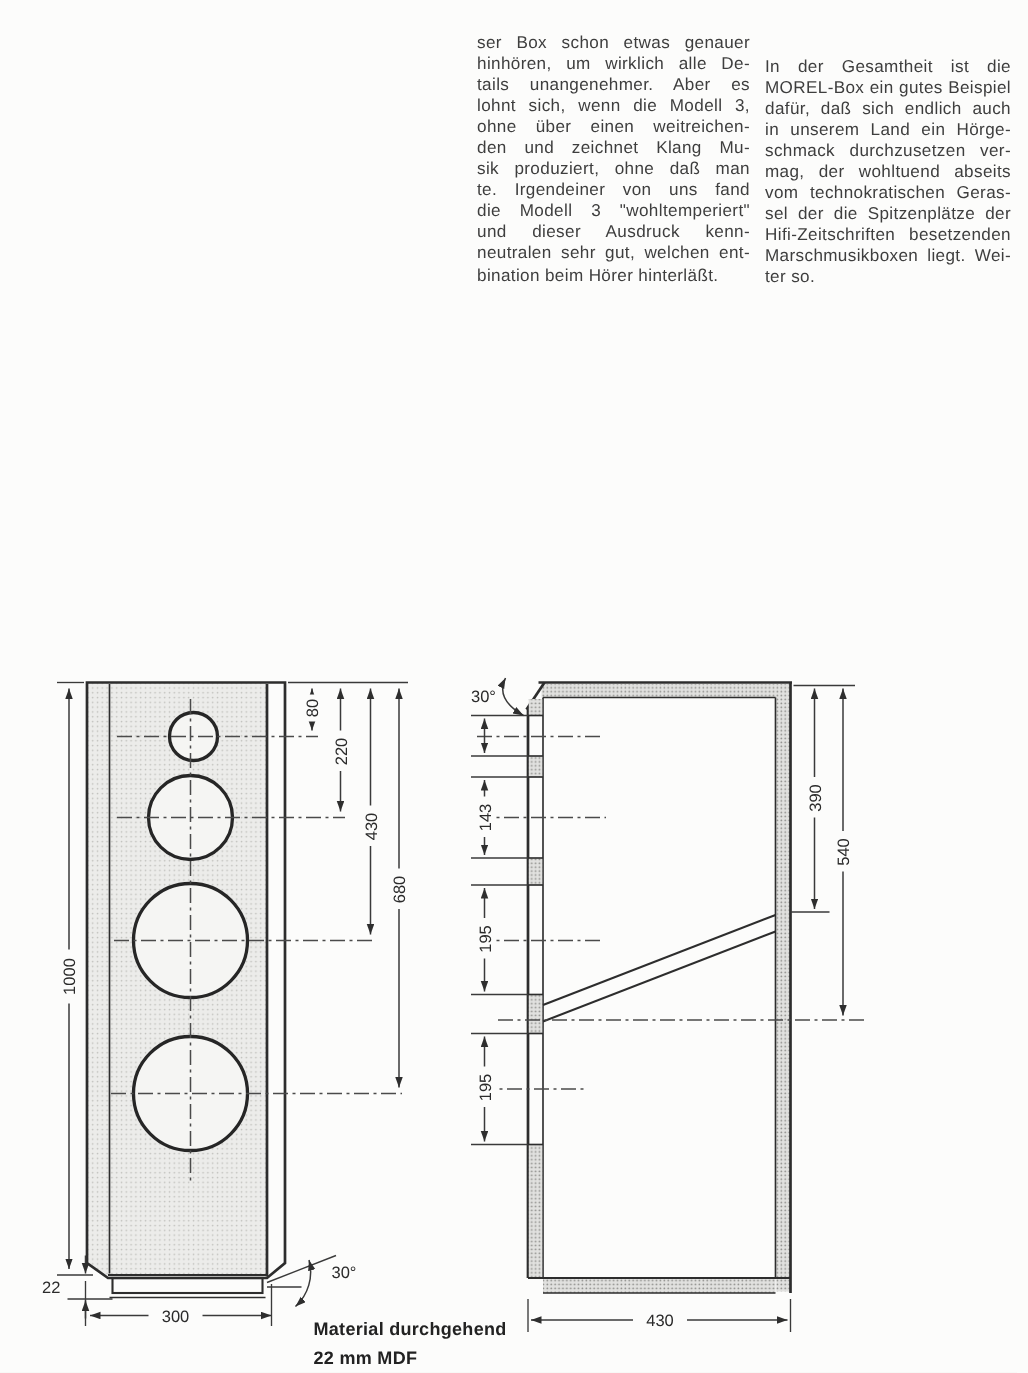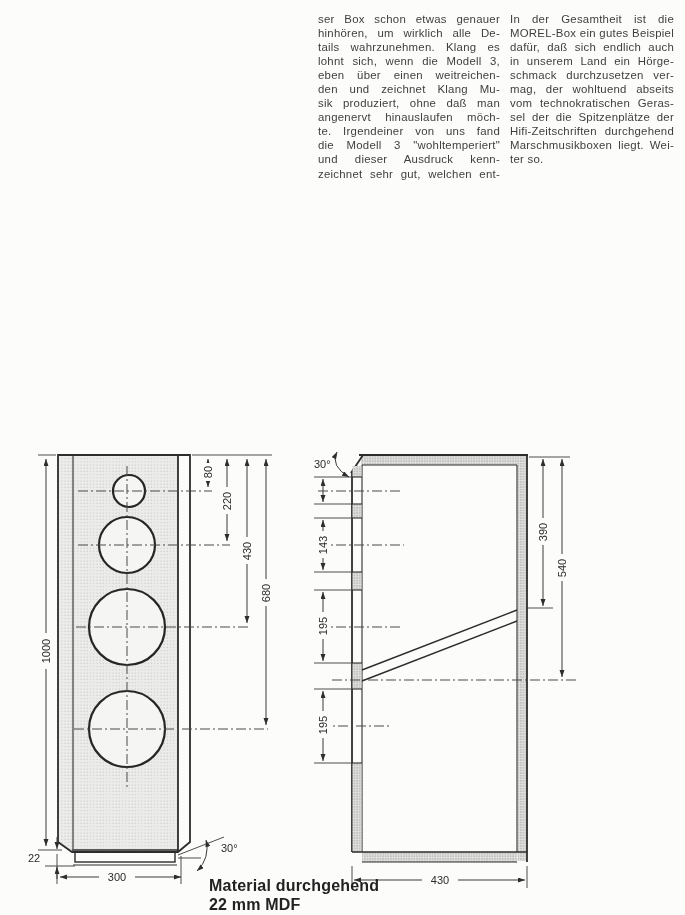--- a/index.html
+++ b/index.html
@@ -1,70 +1,70 @@
 <!DOCTYPE html>
 <html><head>
 <meta charset="utf-8">
 <style>
   html,body{margin:0;padding:0;background:#f6f6f4;}
   .page{
     position:relative;width:685px;height:915px;background:#fcfcfb;
     font-family:"Liberation Sans",sans-serif;overflow:hidden;
   }
   .col{
-    position:absolute;top:12px;color:#3e3e3e;
+    position:absolute;top:22px;color:#3e3e3e;
     font-size:11.4px;line-height:14.05px;letter-spacing:0.25px;
   }
   .col1{left:318px;width:182px;}
-  .col2{left:510px;width:164px;}
+  .col2{left:510px;width:164px;margin-top:16px;}
   .jline{text-align:justify;text-align-last:justify;white-space:normal;}
   .jline.last{text-align-last:left;}
   .caption{
     position:absolute;left:209px;top:877px;color:#222;
-    font-size:16px;font-weight:bold;line-height:18.5px;letter-spacing:0.2px;
+    font-size:12px;font-weight:bold;line-height:18.5px;letter-spacing:0.2px;
   }
   svg{position:absolute;left:0;top:0;}
   svg text{font-family:"Liberation Sans",sans-serif;font-size:11px;fill:#2b2b2b;}
   .o18{stroke:#2d2d2d;stroke-width:1.8;fill:none;}
   .o14{stroke:#2d2d2d;stroke-width:1.4;fill:none;}
   .o12{stroke:#2d2d2d;stroke-width:1.1;fill:none;}
   .dim{stroke:#3a3a3a;stroke-width:1;fill:none;}
   .ext{stroke:#3a3a3a;stroke-width:0.9;fill:none;}
   .dd{stroke:#4a4a4a;stroke-width:1;fill:none;stroke-dasharray:10 3 2 3;}
   .lbl-bg{fill:#fcfcfb;}
 </style>
 </head>
 <body>
 
 <div class="page">
 
   <div class="col col1">
       <div class="jline">ser Box schon etwas genauer</div>
       <div class="jline">hinhören, um wirklich alle De-</div>
-      <div class="jline">tails wahrzunehmen. Klang es</div>
+      <div class="jline">tails unangenehmer. Aber es</div>
       <div class="jline">lohnt sich, wenn die Modell 3,</div>
-      <div class="jline">eben über einen weitreichen-</div>
+      <div class="jline">ohne über einen weitreichen-</div>
       <div class="jline">den und zeichnet Klang Mu-</div>
       <div class="jline">sik produziert, ohne daß man</div>
-      <div class="jline">angenervt hinauslaufen möch-</div>
       <div class="jline">te. Irgendeiner von uns fand</div>
       <div class="jline">die Modell 3 "wohltemperiert"</div>
       <div class="jline">und dieser Ausdruck kenn-</div>
-      <div class="jline">zeichnet sehr gut, welchen ent-</div>
+      <div class="jline">neutralen sehr gut, welchen ent-</div>
+      <div class="jline last">bination beim Hörer hinterläßt.</div>
     </div>
   <div class="col col2">
       <div class="jline">In der Gesamtheit ist die</div>
       <div class="jline">MOREL-Box ein gutes Beispiel</div>
       <div class="jline">dafür, daß sich endlich auch</div>
       <div class="jline">in unserem Land ein Hörge-</div>
       <div class="jline">schmack durchzusetzen ver-</div>
       <div class="jline">mag, der wohltuend abseits</div>
       <div class="jline">vom technokratischen Geras-</div>
       <div class="jline">sel der die Spitzenplätze der</div>
-      <div class="jline">Hifi-Zeitschriften durchgehend</div>
+      <div class="jline">Hifi-Zeitschriften besetzenden</div>
       <div class="jline">Marschmusikboxen liegt. Wei-</div>
       <div class="jline last">ter so.</div>
     </div>
 
   <svg width="685" height="915" viewBox="0 0 685 915">
     <defs>
       <pattern id="stip" width="3.2" height="3.2" patternUnits="userSpaceOnUse">
         <rect width="3.2" height="3.2" fill="#ececea"></rect>
         <circle cx="1" cy="1" r="0.55" fill="#c0c0bc"></circle>
       </pattern>

